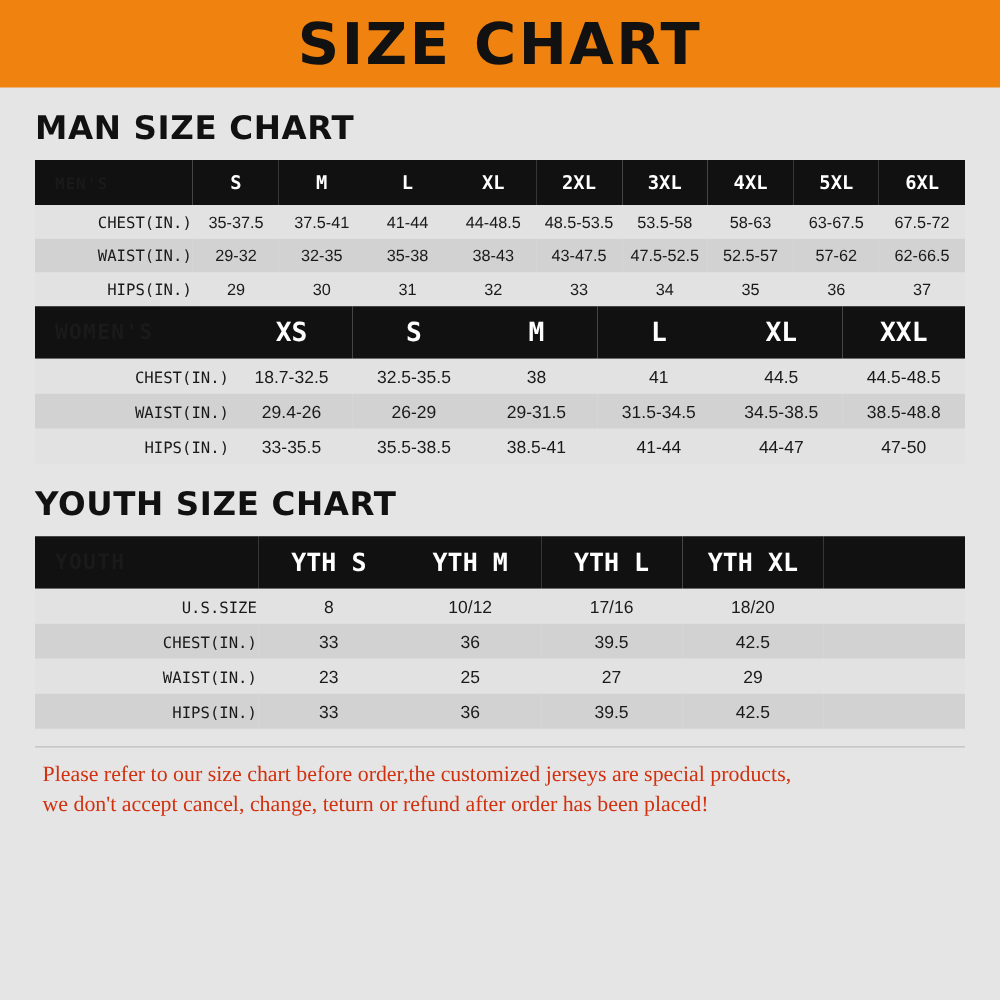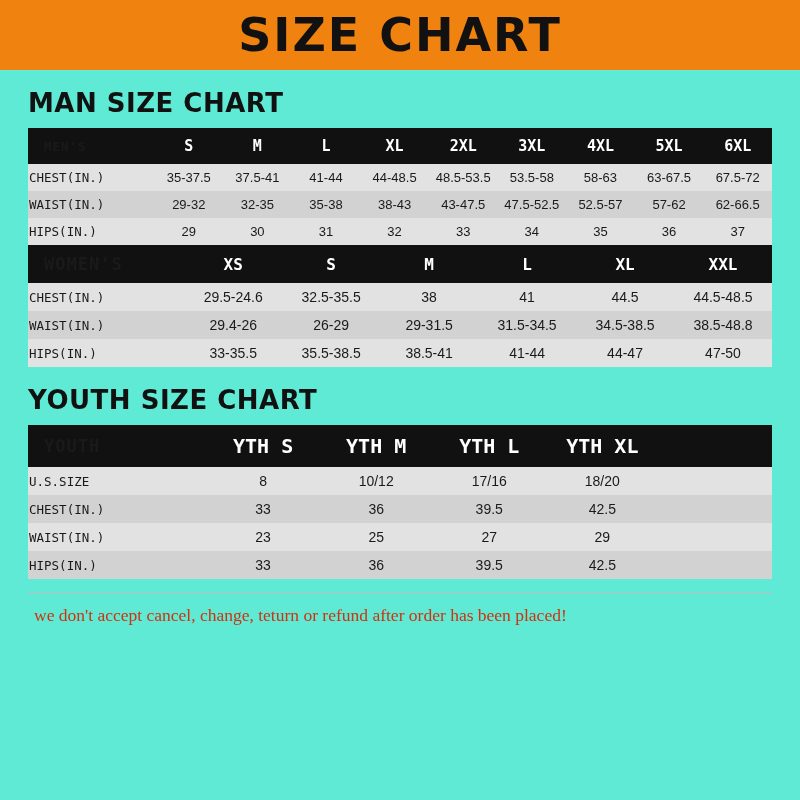--- a/index.html
+++ b/index.html
@@ -10,21 +10,21 @@
     width: 800px;
     height: 800px;
     background: #ffffff;
     font-family: "Liberation Sans", sans-serif;
     overflow: hidden;
   }
   .page {
     width: 800px;
     height: 800px;
     position: relative;
-    background: #5eead4;
+    background: #e5e5e5;
     box-sizing: border-box;
   }
   
   .banner {
     width: 100%;
     height: 70px;
     background: #f0820f;
     display: flex;
     align-items: center;
     justify-content: center;
@@ -81,29 +81,29 @@
   .chart-table tbody td {
     font-family: "Liberation Sans", sans-serif;
     font-size: 13px;
     color: #1a1a1a;
     text-align: center;
     padding: 6px 1px;
   }
   .chart-table tbody td.rowlabel {
     font-family: "DejaVu Sans Mono", monospace;
     font-size: 12.5px;
-    text-align: left;
+    text-align: right;
     color: #1a1a1a;
   }
   
   .men col.c0 { width: 17%; }
   .women col.c0 { width: 21%; }
   .youth col.c0 { width: 24%; }
 
-  .women tr.header-row td { font-size: 16px; }
+  .women tr.header-row td { font-size: 21px; }
   .women tbody td { font-size: 14px; }
   .youth tr.header-row td { font-size: 20px; }
   .youth tbody td { font-size: 14px; }
   .women tr.header-row td.rowlabel,
   .youth tr.header-row td.rowlabel { font-size: 17px; }
 
   .footer-note {
     margin-top: 14px;
     border-top: 1px solid #bdbdbd;
     padding: 10px 6px 0 6px;
@@ -206,21 +206,21 @@
           <td class="rowlabel">WOMEN'S</td>
           <td>XS</td>
           <td>S</td>
           <td>M</td>
           <td>L</td>
           <td>XL</td>
           <td>XXL</td>
         </tr>
         <tr class="band-a">
           <td class="rowlabel">CHEST(IN.)</td>
-          <td>29.5-24.6</td>
+          <td>18.7-32.5</td>
           <td>32.5-35.5</td>
           <td>38</td>
           <td>41</td>
           <td>44.5</td>
           <td>44.5-48.5</td>
         </tr>
         <tr class="band-b">
           <td class="rowlabel">WAIST(IN.)</td>
           <td>29.4-26</td>
           <td>26-29</td>
@@ -289,17 +289,18 @@
           <td>33</td>
           <td>36</td>
           <td>39.5</td>
           <td>42.5</td>
           <td></td>
         </tr>
       </tbody>
     </table>
 
     <div class="footer-note">
+      <div>Please refer to our size chart before order,the customized jerseys are special products,</div>
       <div>we don't accept cancel, change, teturn or refund after order has been placed!</div>
     </div>
 
   </div>
 </div>
 
 </body></html>

